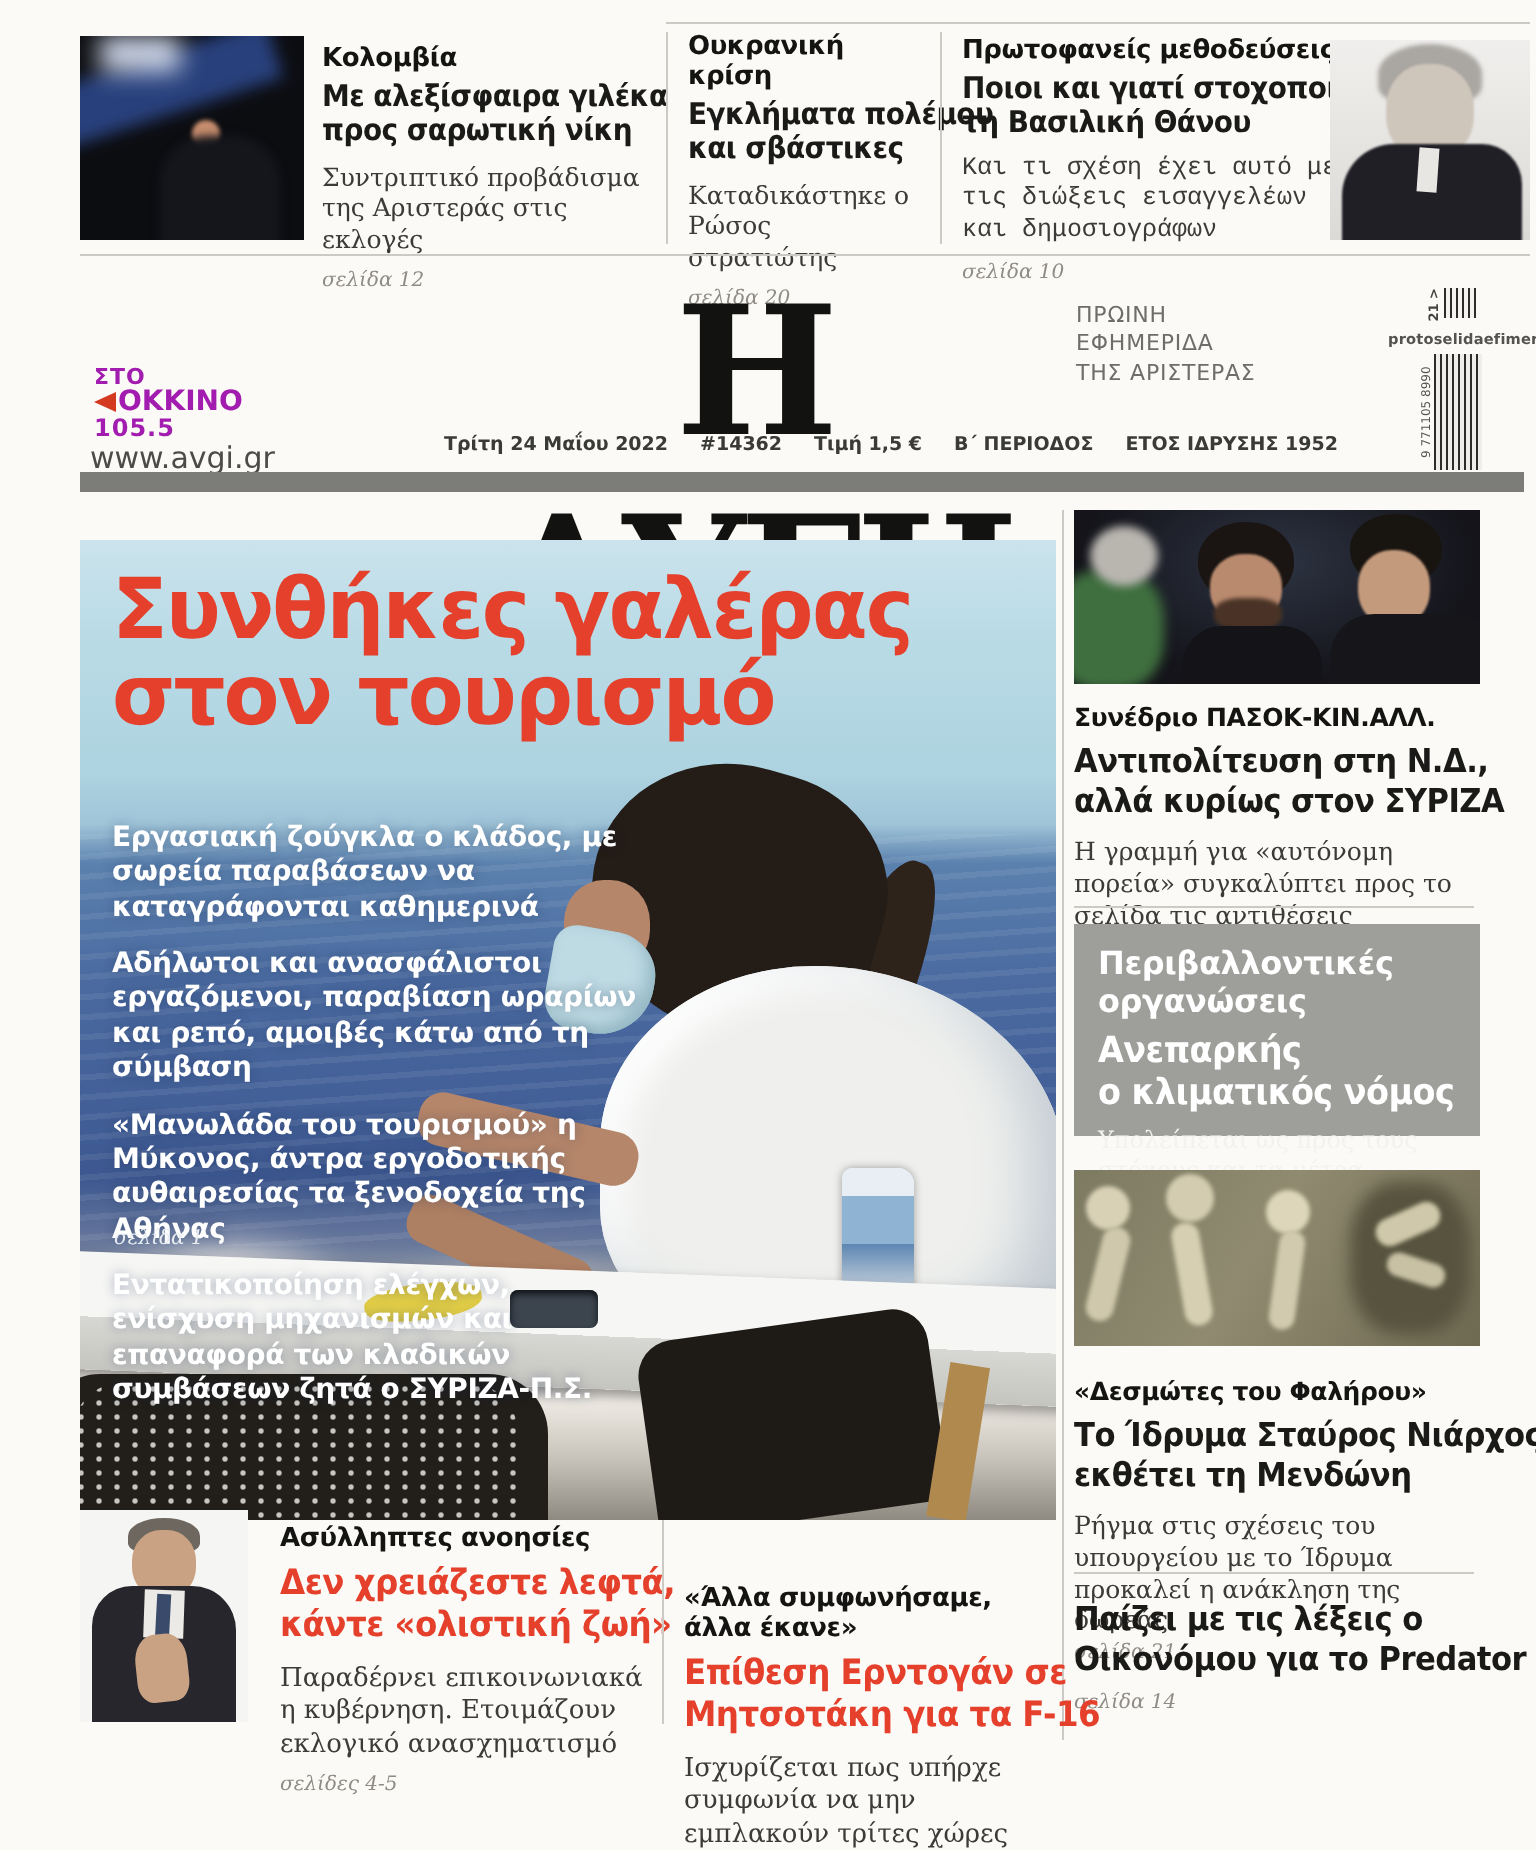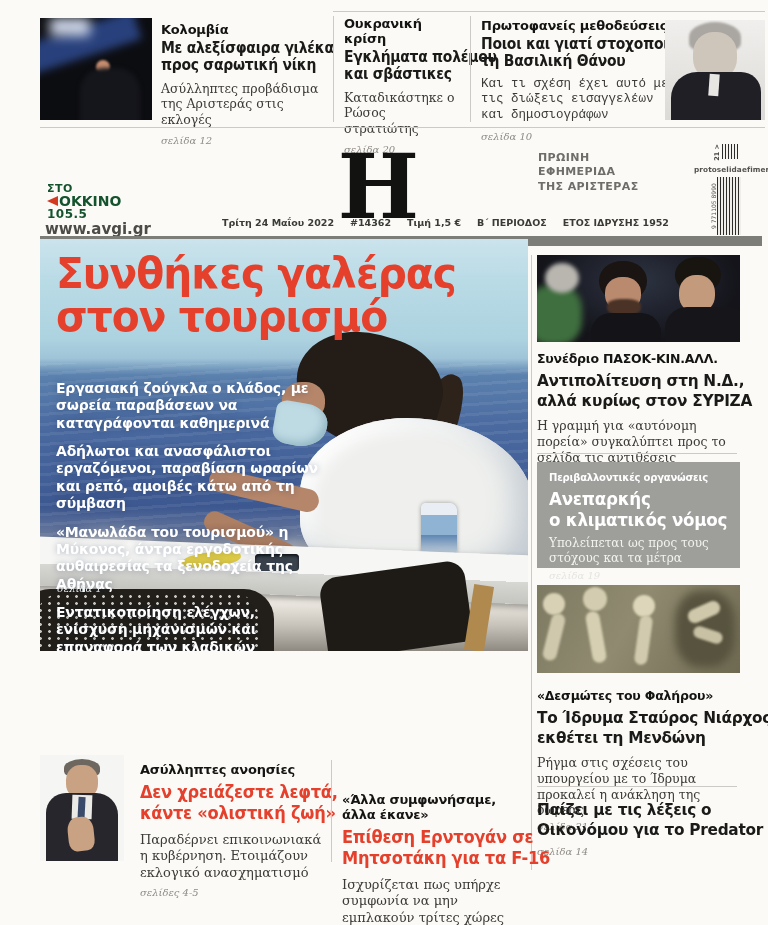--- a/index.html
+++ b/index.html
@@ -23,50 +23,50 @@
 
   .vline { position:absolute; width:1px; background:#cdcac5; }
   .hline { position:absolute; height:1px; background:#cdcac5; }
 
   
   .ts-head { font-size:15px; line-height:1.16; margin:3px 0 6px 0; }
   .ts-deck { font-size:12.5px; }
   .ts-page { margin-top:7px; }
 
   
-  .radio-logo { left:47px; top:183px; color:#14532d; line-height:1.02; }
+  .radio-logo { left:47px; top:183px; color:#a21caf; line-height:1.02; }
   .radio-l1 { font-weight:bold; font-size:11px; letter-spacing:0.5px; }
   .radio-l2 { font-weight:bold; font-size:14px; display:flex; align-items:center; }
   .arrow-left { width:0; height:0; border-top:5px solid transparent; border-bottom:5px solid transparent;
                 border-right:11px solid #d43a20; margin-right:1px; display:inline-block; }
   .radio-l3 { font-size:12px; font-weight:bold; letter-spacing:0.5px; }
-  .website { left:45px; top:220px; font-weight:bold; font-size:15px; color:#4c4b48; }
+  .website { left:45px; top:220px; font-weight:normal; font-size:15px; color:#4c4b48; }
   .masthead-title { left:212px; top:134px; width:330px; text-align:center;
       font-family:"DejaVu Serif","Liberation Serif",serif; font-weight:bold;
       font-size:86px; color:#121210; letter-spacing:-3px; transform:scaleY(1.04); transform-origin:top; }
-  .tagline { left:538px; top:151px; font-size:11px; font-weight:bold; color:#6e6d69;
+  .tagline { left:538px; top:151px; font-size:11px; font-weight:normal; color:#6e6d69;
              line-height:1.3; letter-spacing:0.4px; }
   .dateline { left:222px; top:217px; width:400px; display:flex; align-items:center;
               font-size:9.5px; font-weight:bold; color:#3a3a37; white-space:nowrap; }
   .dateline .sep { width:1px; height:11px; background:#b9b6b1; margin:0 8px; }
   .graybar { left:40px; top:236px; width:722px; height:10px; background:#7c7c78; }
 
   .barcode-block { left:694px; top:144px; width:62px; text-align:center; }
   .mini-code { display:inline-block; width:16px; height:15px;
      background:repeating-linear-gradient(90deg,#2c2c2a 0 1px,#f5f4f1 1px 3px); }
   .mini-num { font-size:6.5px; font-weight:bold; color:#44433f; writing-mode:vertical-rl;
      transform:rotate(180deg); display:inline-block; vertical-align:top; margin-right:1px;}
   .bc-site { font-size:7.3px; font-weight:bold; color:#545350; margin-top:2px; letter-spacing:0.1px; }
   .tall-code { display:inline-block; width:24px; height:58px; margin-top:3px;
      background:repeating-linear-gradient(90deg,#2c2c2a 0 1px,#efeeeb 1px 3px); }
   .tall-num { font-size:6px; color:#55544f; writing-mode:vertical-rl; transform:rotate(180deg);
      display:inline-block; height:58px; vertical-align:top; margin-top:3px;}
 
   
-  .main-photo { left:40px; top:239px; width:488px; height:412px; }
+  .main-photo { left:40px; top:270px; width:488px; height:490px; }
   .mp-base { inset:0; background:linear-gradient(180deg,
       #cbe3ec 0%, #b9dbe6 10%, #add3e0 24%, #9fc4d8 29%,
       #5b81ae 33%, #4a6aa0 45%, #425f97 58%, #3d5890 65%,
       #69799c 72%, #9aa0a6 76%, #d9d6d0 82%, #eeeae3 88%, #c6c1b8 94%, #8e8a81 100%); }
   .mp-streaks { left:0; right:0; top:30%; height:42%;
       background:repeating-linear-gradient(176deg, rgba(255,255,255,0.07) 0 3px, transparent 3px 10px); }
   .mp-blur-bg { left:0; right:0; top:66%; height:22%; filter:blur(7px);
       background:radial-gradient(ellipse 90px 30px at 15% 40%, #f3efe8 0%, transparent 70%),
                  radial-gradient(ellipse 110px 35px at 45% 55%, #e8e3da 0%, transparent 70%),
                  radial-gradient(ellipse 80px 30px at 75% 35%, #ded8ce 0%, transparent 70%); }
@@ -108,21 +108,21 @@
   .mp-bullets p { margin-bottom:11px; }
   .mp-pageref { position:absolute; left:17px; top:344px; color:#e8eef2; }
 
   
   .rc { left:537px; width:203px; }
   .rc-kicker { font-size:12.5px; }
   .rc-head .hl { font-size:16.5px; line-height:1.22; }
   .rc-deck { font-size:12.5px; }
   .graybox { left:537px; top:462px; width:203px; height:106px; background:#9e9e9b;
       padding:10px 12px; color:#fff; }
-  .graybox .kicker { color:#fff; font-size:10px; }
+  .graybox .kicker { color:#fff; font-size:16px; }
   .graybox .hl { color:#fff; font-size:18px; line-height:1.18; }
   .graybox .deck { color:#f2f2ef; font-size:12px; }
   .graybox .pageref { color:#e4e4e0; }
 
   
   .b-head .hl { font-size:17.5px; line-height:1.2; color:#e5402c; }
 </style>
 </head>
 <body>
 
@@ -136,21 +136,21 @@
       <div style="left:10px; top:0; width:40px; height:18px; background:#cdd6e8; filter:blur(6px);"></div>
       <div style="left:56px; top:42px; width:14px; height:14px; border-radius:50%; background:#c78d6f; filter:blur(1px);"></div>
       <div style="left:40px; top:50px; width:60px; height:60px; background:#15161c; border-radius:40% 40% 0 0; filter:blur(2px);"></div>
     </div>
     <div class="abs" style="left:121px; top:6px; width:170px;">
       <div class="kicker">Κολομβία</div>
       <div class="ts-head">
         <span class="hl">Με αλεξίσφαιρα γιλέκα</span>
         <span class="hl">προς σαρωτική νίκη</span>
       </div>
-      <div class="deck ts-deck">Ασύλληπτες προβάδισμα της Αριστεράς στις εκλογές</div>
+      <div class="deck ts-deck">Συντριπτικό προβάδισμα της Αριστεράς στις εκλογές</div>
       <div class="pageref ts-page">σελίδα 12</div>
     </div>
   </div>
 
   <div class="vline" style="left:333px; top:16px; height:106px;"></div>
 
   <div class="abs" style="left:344px; top:16px; width:120px;">
     <div class="kicker">Ουκρανική κρίση</div>
     <div class="ts-head">
       <span class="hl">Εγκλήματα πολέμου</span>

